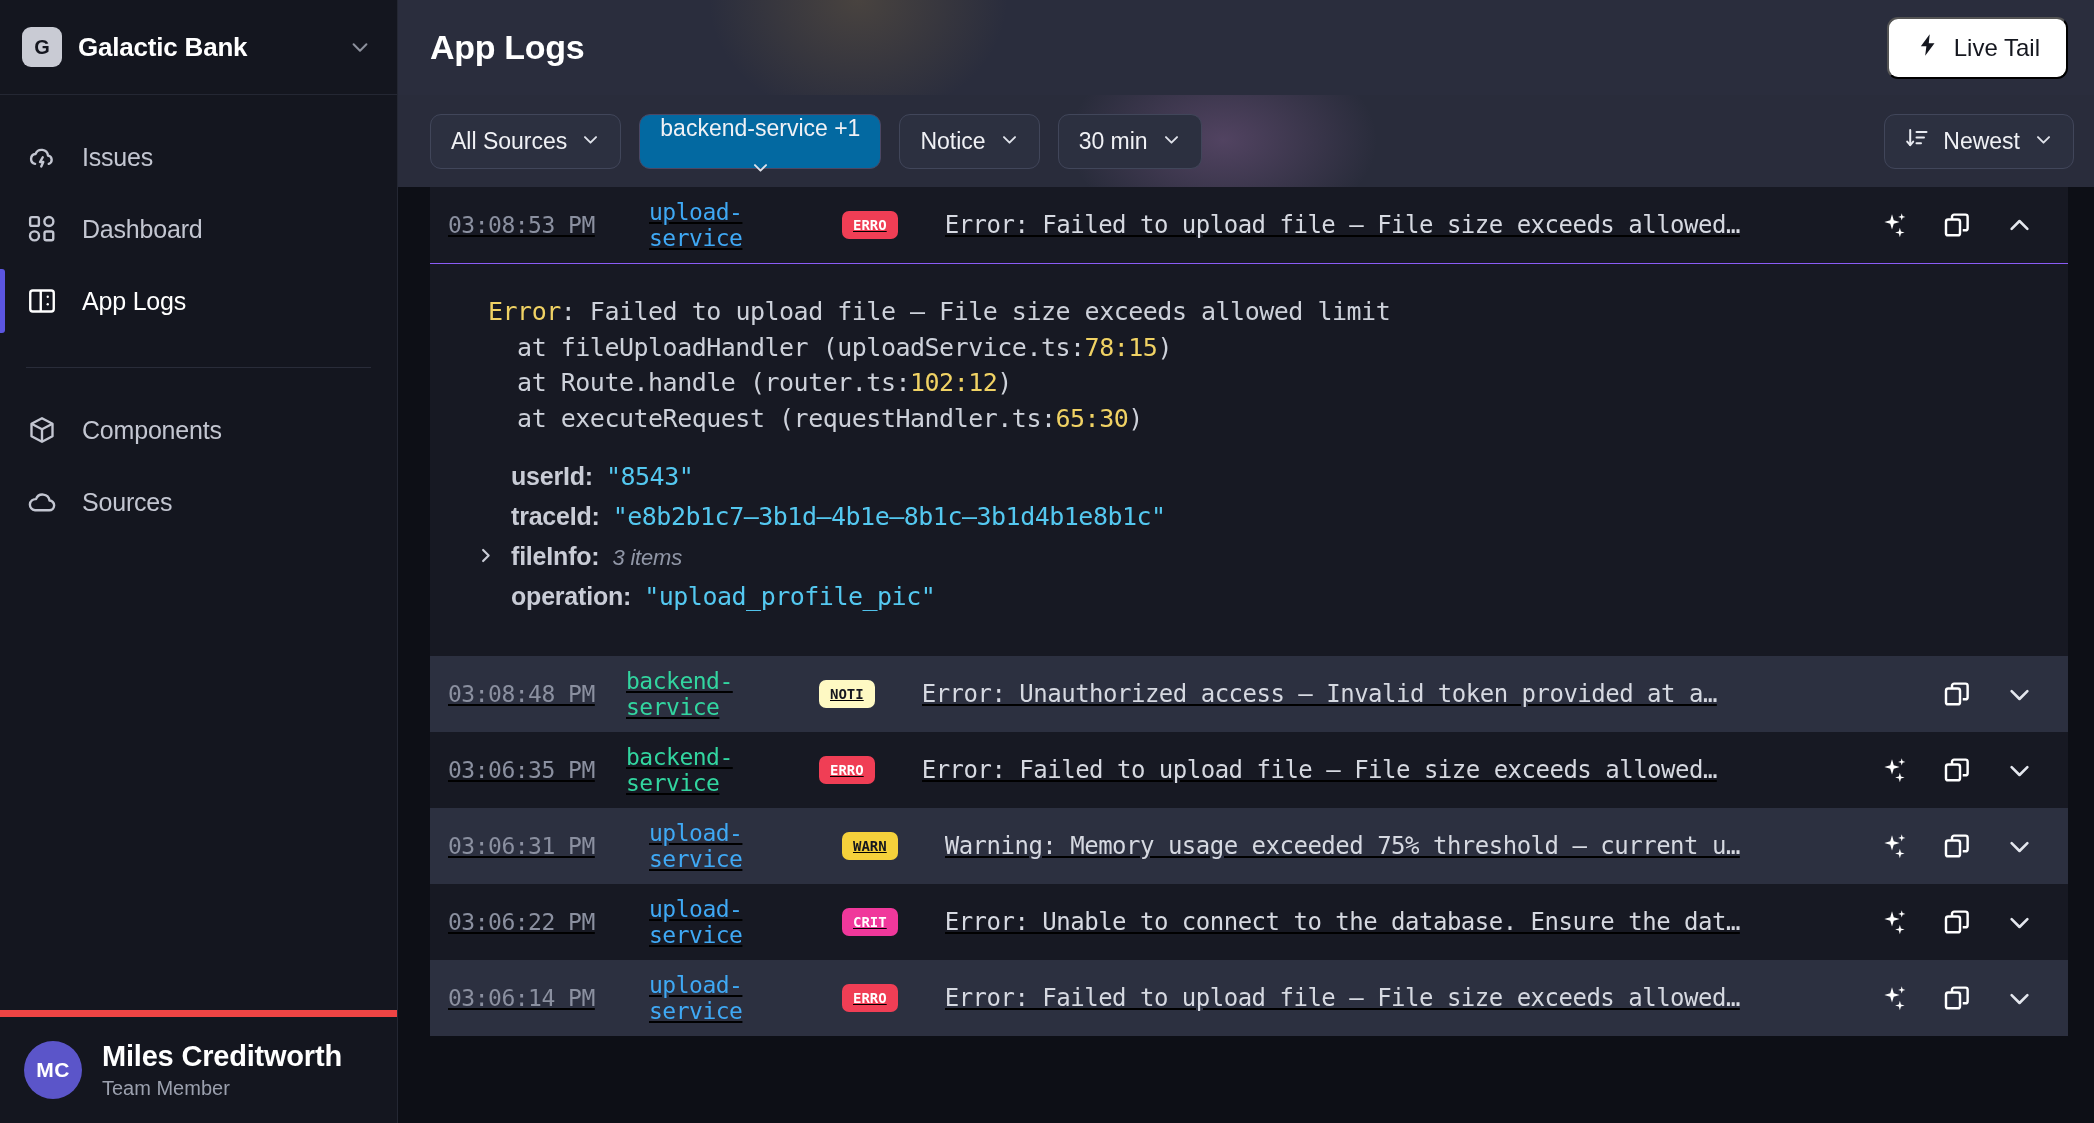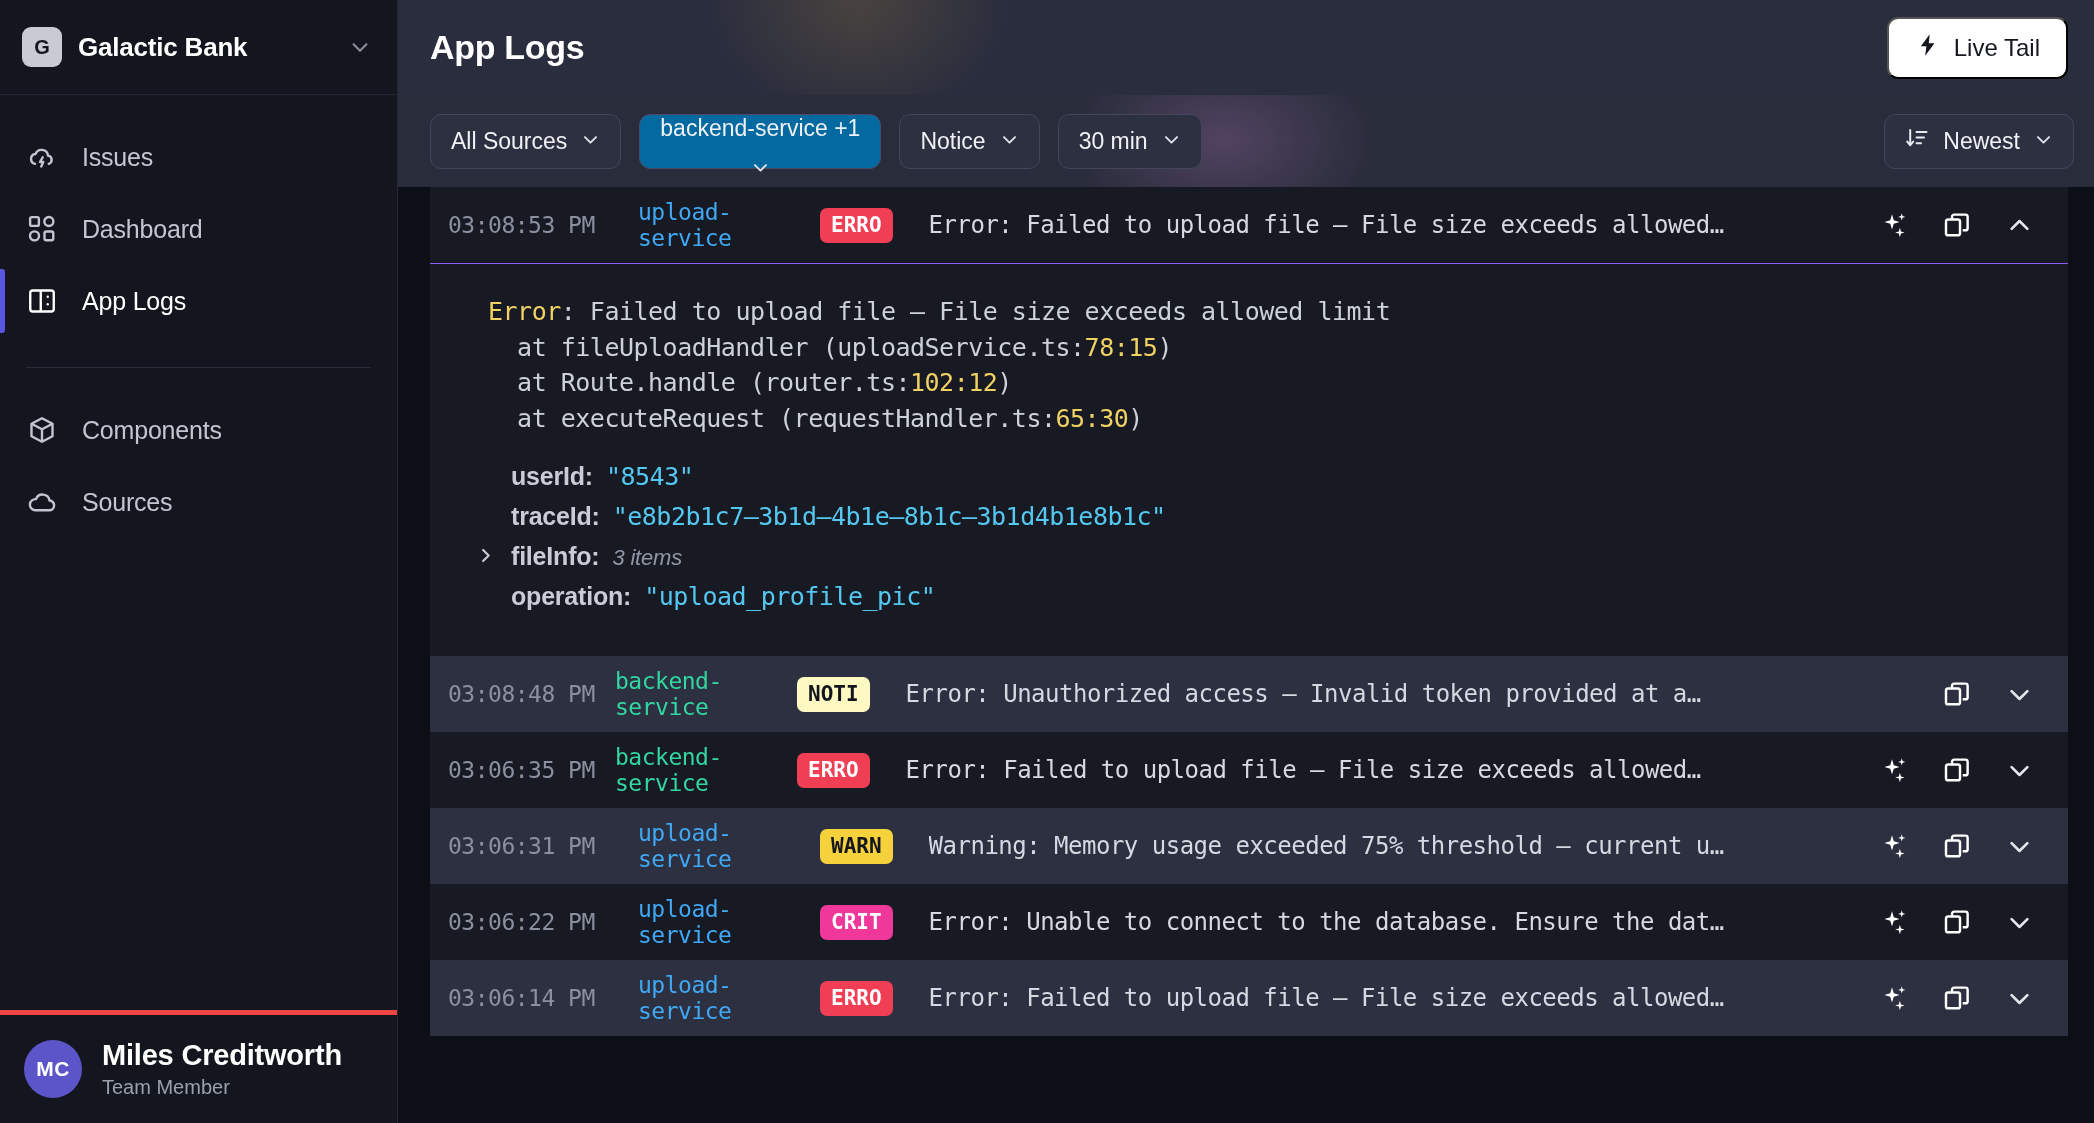--- a/index.html
+++ b/index.html
@@ -48,21 +48,21 @@
   .nav-item.active::before {
     content: ''; position: absolute; left: 0; top: 4px; bottom: 4px;
     width: 5px; background: #5b55e0; border-radius: 0 3px 3px 0;
   }
   .nav-item.active .ico svg { stroke: #ffffff; }
   .nav-sep { height: 1px; background: #292c39; margin: 30px 26px 26px 26px; }
 
   .sidebar-spacer { flex: 1; }
   .user {
     height: 113px; flex: 0 0 113px;
-    border-top: 5px solid #ef4444;
+    border-top: 7px solid #ef4444;
     display: flex; align-items: center; gap: 20px; padding: 0 24px;
   }
   .avatar {
     width: 58px; height: 58px; border-radius: 50%;
     background: #5b55c9; color: #fff; flex: 0 0 58px;
     display: flex; align-items: center; justify-content: center;
     font-size: 21px; font-weight: 700; letter-spacing: .5px;
   }
   .user-name { font-size: 29px; font-weight: 700; color: #ffffff; letter-spacing: -0.2px; }
   .user-role { font-size: 20px; color: #9ba0ae; margin-top: 4px; }
@@ -106,31 +106,31 @@
     padding: 0 20px; font-size: 23px; cursor: pointer; white-space: nowrap;
     position: relative; z-index: 1;
   }
   .fchip.accent { background: #0369a1; border-color: #4c4763; flex-direction: column; }
   .spacer { flex: 1; }
 
   
   .loglist { flex: 1; overflow: hidden; background: #0d0f16; padding: 0 26px 0 32px; }
   .logrow {
     display: flex; align-items: center; height: 76px;
-    padding: 0 18px 0 18px; gap: 4px; cursor: pointer;
+    padding: 0 18px 0 18px; gap: 15px; cursor: pointer; text-decoration: underline;
   }
   .logrow.odd  { background: #171923; }
   .logrow.even { background: #2c3040; }
   .logrow.expanded-head { background: #171923; }
   .ts { font-family: "DejaVu Sans Mono", monospace; font-size: 23px; color: #8b90a0; flex: 0 0 163px; letter-spacing: -0.5px; }
   .src { font-family: "DejaVu Sans Mono", monospace; font-size: 23px; flex: 0 0 178px; letter-spacing: -0.5px; }
   .src.blue  { color: #3fa9f5; margin-left: 23px; }
   .src.green { color: #32d6a0; }
   .badge {
-    font-family: "DejaVu Sans Mono", monospace; font-size: 21px; font-weight: 700;
+    font-family: "DejaVu Sans Mono", monospace; font-size: 14px; font-weight: 700;
     border-radius: 7px; padding: 7px 11px; flex: 0 0 auto; letter-spacing: 0px;
     margin-right: 32px; line-height: 1;
   }
   .b-erro { background: #f03e55; color: #ffffff; }
   .b-noti { background: #fef9c3; color: #14161f; }
   .b-warn { background: #f5d13b; color: #14161f; }
   .b-crit { background: #f0389b; color: #ffffff; }
   .msg {
     font-family: "DejaVu Sans Mono", monospace; font-size: 24px; color: #d6d9e1;
     flex: 1; min-width: 0; white-space: nowrap; overflow: hidden; text-overflow: ellipsis;

